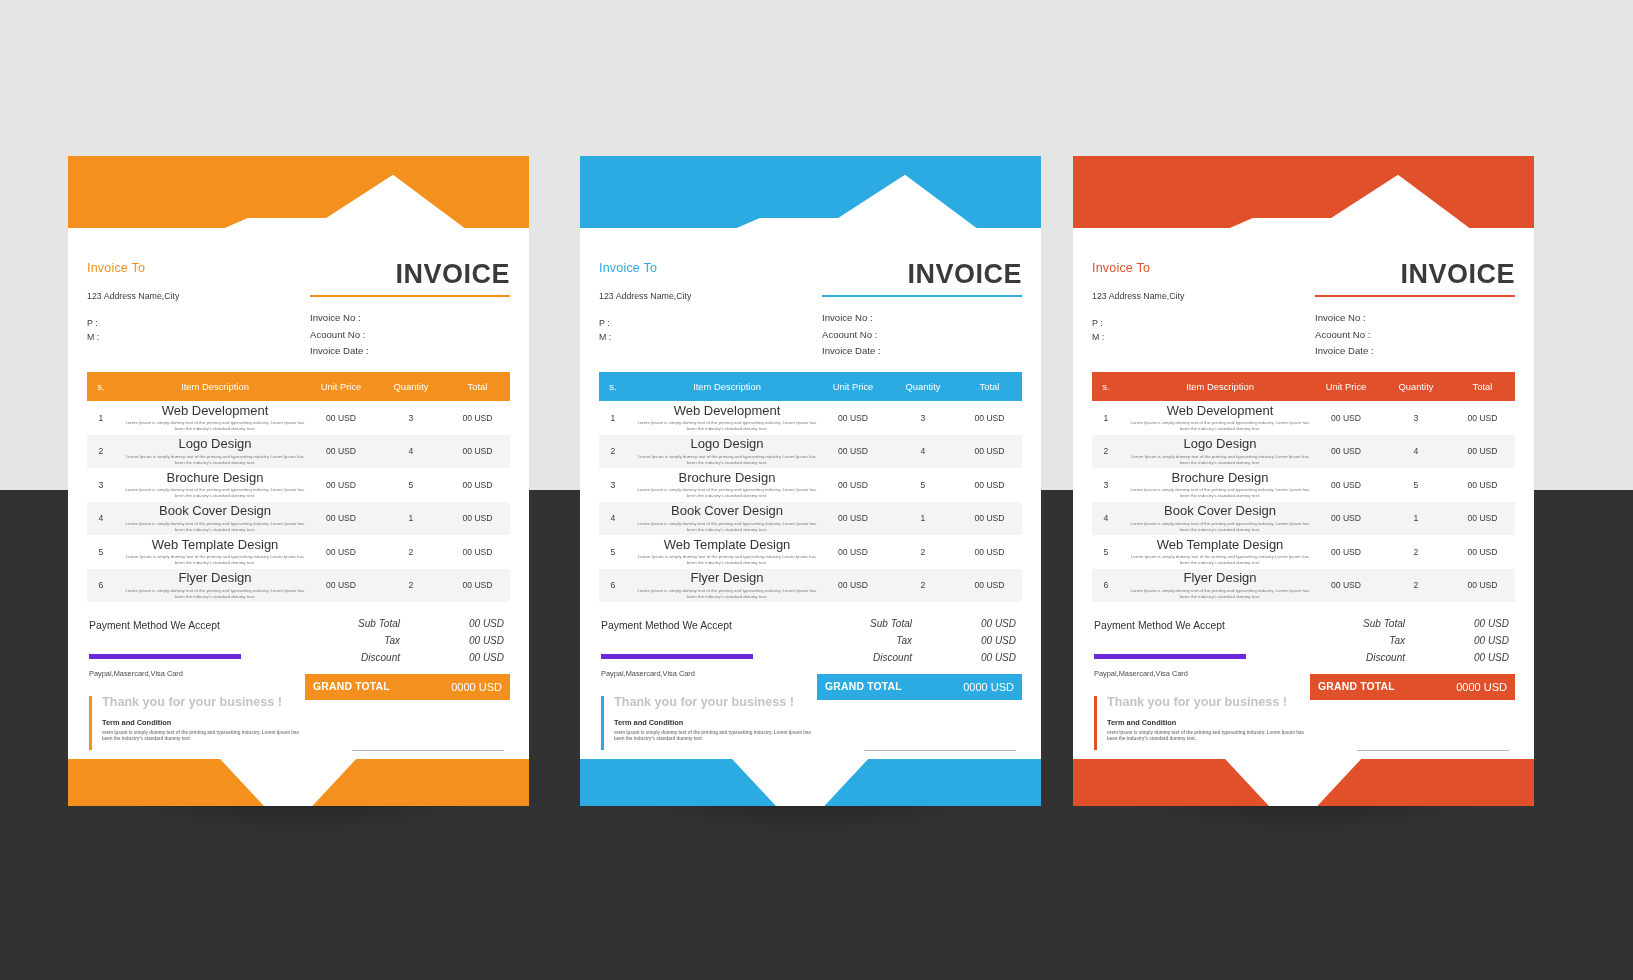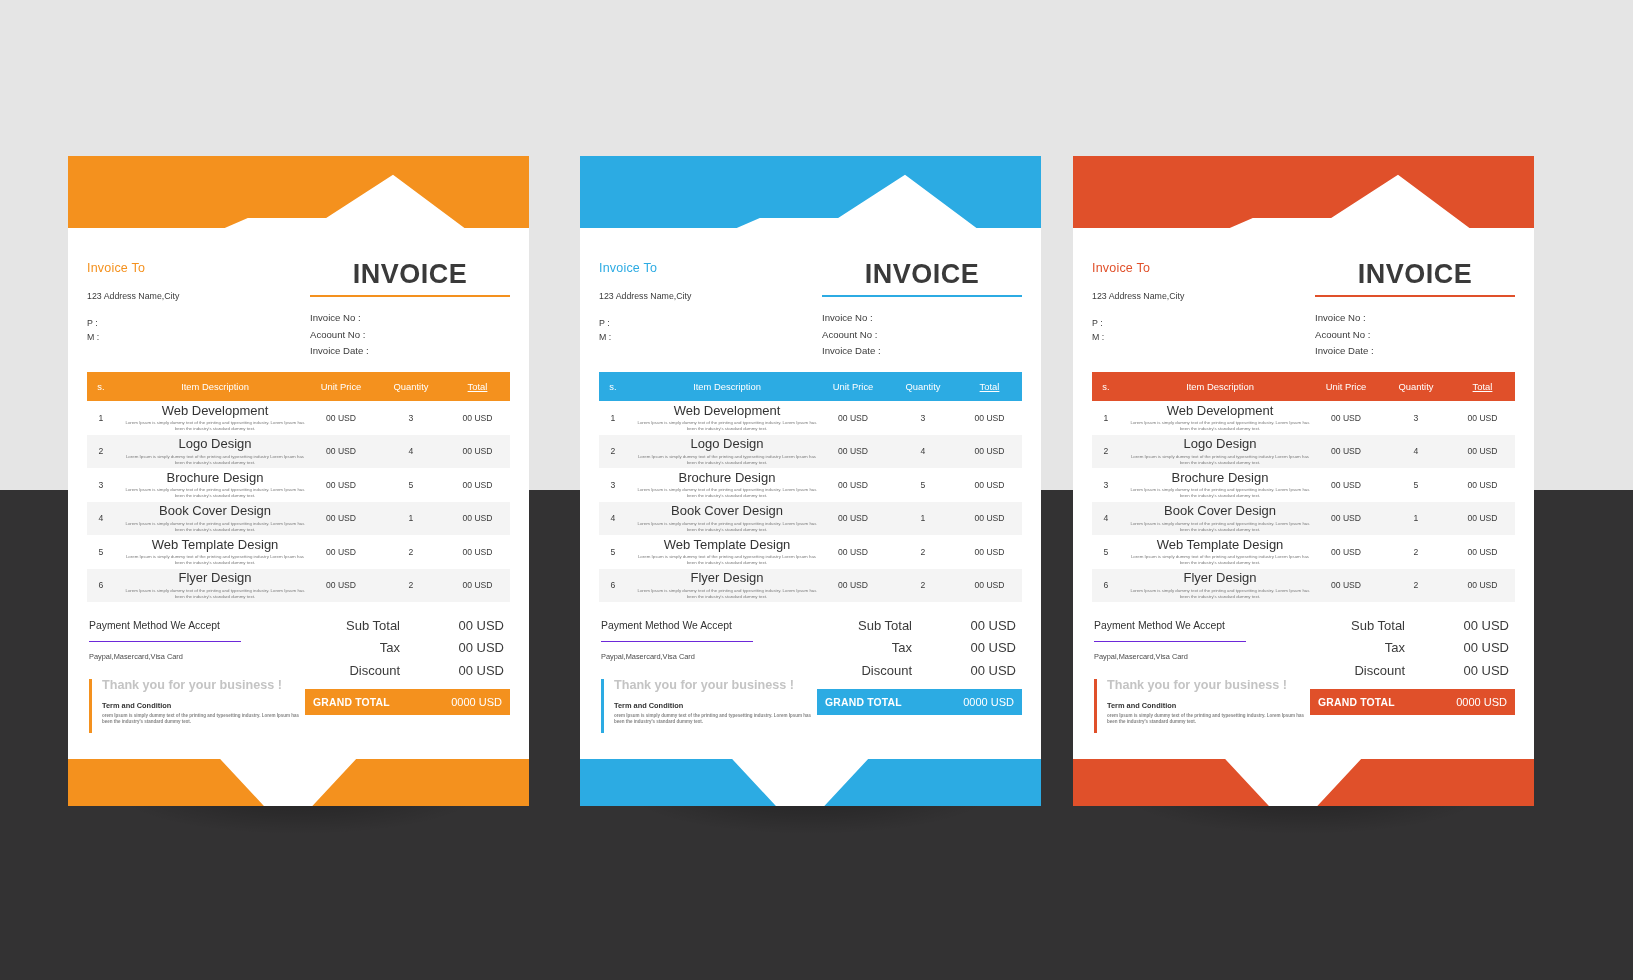--- a/index.html
+++ b/index.html
@@ -119,21 +119,21 @@
     color: #3b3b3b;
     line-height: 1.55;
   }
 
   .inv-right { width: 200px; text-align: left; }
   .inv-title {
     font-size: 27px;
     font-weight: 700;
     color: #3a3a3a;
     letter-spacing: .5px;
-    text-align: center;
+    text-align: right;
     line-height: 1;
   }
   .inv-rule {
     height: 2px;
     margin-top: 7px;
     margin-bottom: 13px;
   }
   .inv-meta-line {
     font-size: 9.6px;
     color: #3b3b3b;
@@ -150,21 +150,21 @@
     color: #fff;
     font-size: 9.4px;
     font-weight: 400;
     padding: 9px 0;
     text-align: center;
   }
   th.c-sl    { width: 28px;  text-align: center; }
   th.c-desc  { width: 190px; text-align: left; padding-left: 10px !important; }
   th.c-price { width: 72px; }
   th.c-qty   { width: 68px; }
-  th.c-total { width: 65px; text-decoration: underline; }
+  th.c-total { width: 65px; }
 
   table.items tbody tr { height: 33.5px; }
   table.items tbody tr:nth-child(even) { background: #f4f4f4; }
   table.items tbody td {
     font-size: 8.6px;
     color: #3b3b3b;
     text-align: center;
     vertical-align: middle;
   }
   td.c-sl { font-size: 10px; color: #333; }
@@ -187,22 +187,22 @@
   .bottom-sec {
     display: flex;
     margin-top: 13px;
   }
   .bs-left  { width: 218px; padding-left: 2px; }
   .bs-right { flex: 1; }
 
   .pay-title {
     font-size: 10.4px;
     color: #333;
-    padding-bottom: 10px;
-    border-bottom: 1px solid #6d28d9;
+    padding-bottom: 23px;
+    border-bottom: 5px solid #6d28d9;
     display: inline-block;
     width: 152px;
   }
   .pay-methods {
     margin-top: 10px;
     font-size: 7.4px;
     color: #4a4a4a;
   }
 
   .thanks-block {
@@ -225,24 +225,25 @@
   .term-body {
     margin-top: 3px;
     font-size: 4.5px;
     color: #858585;
     line-height: 1.5;
   }
 
   .tot-row {
     display: flex;
     justify-content: space-between;
-    font-size: 13px;
+    font-size: 10px;
     color: #3b3b3b;
     padding: 0 6px 0 0;
     line-height: 1.72;
+    font-style: italic;
   }
   .tot-row .lbl { flex: 1; text-align: right; padding-right: 46px; }
   .tot-row .val { width: 58px; text-align: right; }
 
   .grand {
     margin-top: 7px;
     height: 26px;
     display: flex;
     align-items: center;
     justify-content: space-between;

